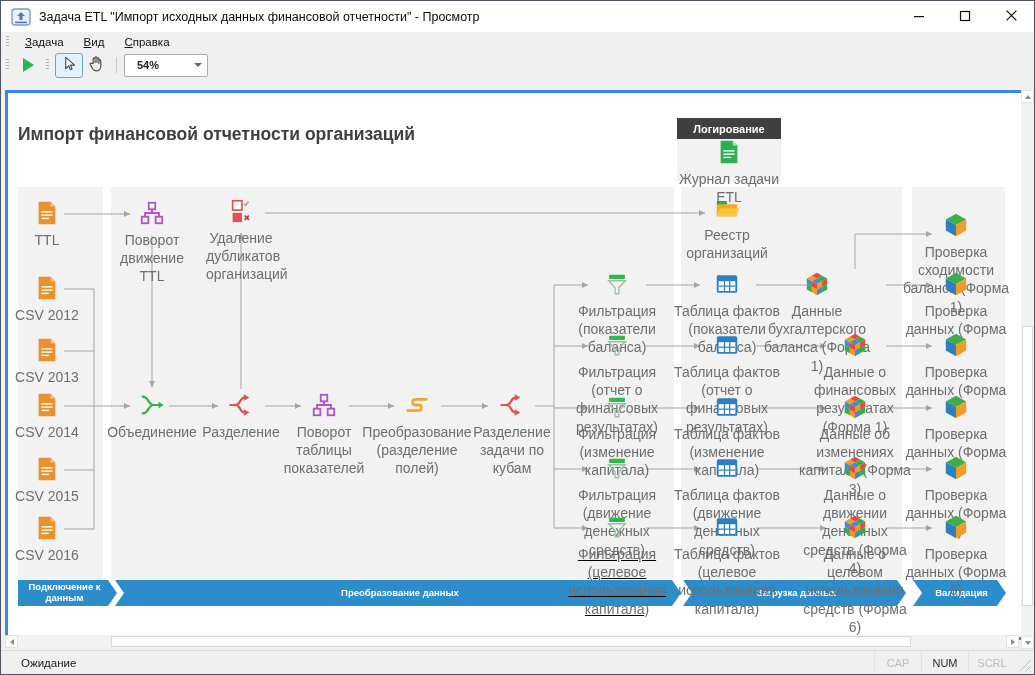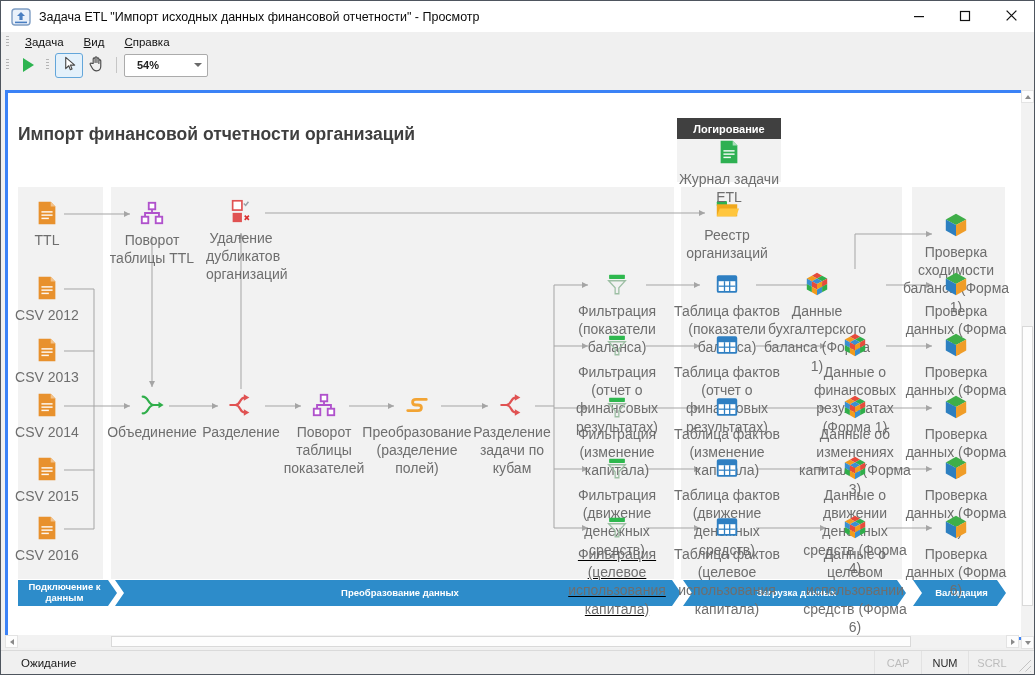--- a/index.html
+++ b/index.html
@@ -262,21 +262,21 @@
                 <rect x="8" y="19" width="8" height="1.6"></rect>
               </g>
             </svg></span><div class="nlabel">CSV 2016</div></div>
         <div class="node" style="left: 99px; top: 107px; width: 90px;"><span><svg viewBox="0 0 28 28" width="26" height="26">
               <g fill="#fff" stroke="#b052cc" stroke-width="2">
                 <path d="M14 10v4M6.5 18v-4h15v4" fill="none"></path>
                 <rect x="10.5" y="3" width="7" height="7"></rect>
                 <rect x="3" y="18" width="7" height="7"></rect>
                 <rect x="18" y="18" width="7" height="7"></rect>
               </g>
-            </svg></span><div class="nlabel">Поворот таблицы TTL</div></div>
+            </svg></span><div class="nlabel">Поворот движение TTL</div></div>
         <div class="node" style="left: 198px; top: 105px; width: 70px;"><span><svg viewBox="0 0 28 28" width="26" height="26">
               <rect x="5" y="3" width="10" height="10" fill="#fff" stroke="#e05252" stroke-width="1.8"></rect>
               <path d="M17 6l2 2 3-4" stroke="#9aa0a6" stroke-width="1.6" fill="none"></path>
               <rect x="5" y="16" width="10" height="10" fill="#e05252"></rect>
               <path d="M18 19l4.5 4.5M22.5 19L18 23.5" stroke="#d93030" stroke-width="1.8"></path>
             </svg></span><div class="nlabel">Удаление дубликатов организаций</div></div>
         <div class="node" style="left: 87px; top: 299px; width: 114px;"><span><svg viewBox="0 0 28 28" width="26" height="26">
               <g fill="none" stroke="#2fae4a" stroke-width="2.4" stroke-linecap="round">
                 <path d="M4 5c7 0 5 9 12 9M4 23c7 0 5-9 12-9M16 14h5"></path>
               </g>

